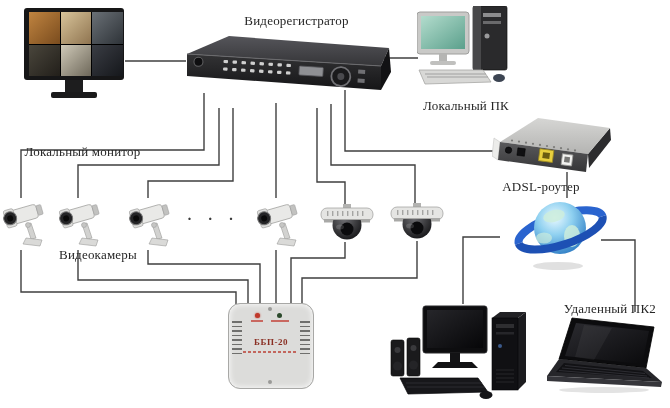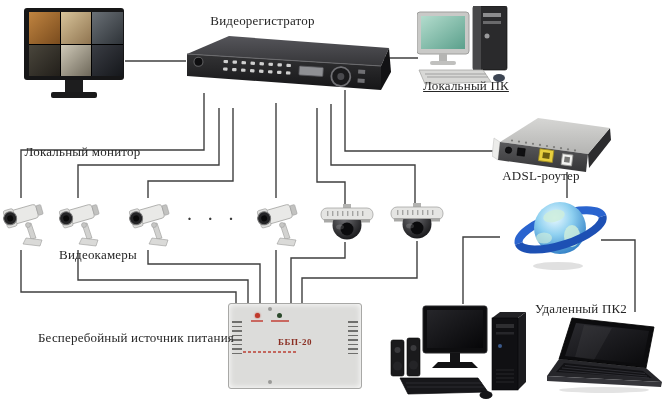--- a/index.html
+++ b/index.html
@@ -25,21 +25,21 @@
   .t1{background:linear-gradient(135deg,#c08440,#7a4c1e);}
   .t2{background:linear-gradient(135deg,#d8c49a,#8f7450);}
   .t3{background:linear-gradient(135deg,#6a7076,#2e3338);}
   .t4{background:linear-gradient(135deg,#4a463c,#221f1a);}
   .t5{background:linear-gradient(135deg,#cfc9b8,#6e685a);}
   .t6{background:linear-gradient(135deg,#3a3d44,#15171b);}
   .mon-neck{position:absolute;left:43px;top:72px;width:18px;height:12px;background:#1d1d1e;}
   .mon-base{position:absolute;left:29px;top:84px;width:46px;height:6px;background:#1a1a1b;border-radius:2px;}
   
   .ups-box{position:absolute;left:228px;top:303px;width:84px;height:84px;background:#dcdcda;
-    border:1px solid #a8a8a6;border-radius:3px;box-shadow:inset 0 0 6px #ffffff;padding-left:48px;}
+    border:1px solid #a8a8a6;border-radius:12px;box-shadow:inset 0 0 6px #ffffff;}
   .ups-vents{position:absolute;top:17px;width:10px;height:36px;
     background:repeating-linear-gradient(180deg,#6f6f6d 0 1.5px,transparent 1.5px 4.5px);}
   .ups-led{position:absolute;top:9px;width:5px;height:5px;border-radius:50%;}
   .ups-ledlbl{position:absolute;top:16px;height:2px;background:#c5534a;opacity:.85;}
   .ups-model{position:absolute;left:0;top:33px;width:100%;text-align:center;
     font-size:9px;font-weight:bold;color:#8a2f23;letter-spacing:.5px;}
   .ups-subtext{position:absolute;left:14px;top:47px;width:54px;height:2px;
     background:repeating-linear-gradient(90deg,#c0594f 0 3px,transparent 3px 5px);opacity:.9;}
   .ups-screw{position:absolute;left:39px;width:4px;height:4px;border-radius:50%;background:#9a9a98;}
 </style>
@@ -394,20 +394,19 @@
         <line x1="21" y1="49.5" x2="101" y2="57.5"></line>
         <line x1="18" y1="52" x2="103" y2="60"></line>
         <line x1="15" y1="54.5" x2="105" y2="62"></line>
       </g>
       <polygon points="3,60 118,66 117,71 3,65" fill="#35353a"></polygon>
       <ellipse cx="60" cy="74" rx="45" ry="3" fill="#e3e3e3"></ellipse>
     </svg>
   </div>
 
   <div class="lbl" style="left:5px;top:96px;width:155px;margin-top:48px;">Локальный монитор</div>
-  <div class="lbl" style="left:185px;top:13px;width:155px;">Видеорегистратор</div>
-  <div class="lbl" style="left:390px;top:78px;width:152px;text-decoration:underline;">Локальный ПК</div>
-  <div class="lbl" style="left:466px;top:168px;width:150px;">ADSL-роутер</div>
+  <div class="lbl" style="left:219px;top:13px;width:155px;">Видеорегистратор</div>
+  <div class="lbl" style="left:390px;top:98px;width:152px;">Локальный ПК</div>
+  <div class="lbl" style="left:466px;top:179px;width:150px;">ADSL-роутер</div>
   <div class="lbl" style="left:24px;top:247px;width:148px;">Видеокамеры</div>
-  <div class="lbl" style="left:35px;top:330px;width:202px;">Бесперебойный источник питания</div>
-  <div class="lbl" style="left:506px;top:301px;width:150px;">Удаленный ПК2</div>
+  <div class="lbl" style="left:506px;top:301px;width:150px;text-align:right;">Удаленный ПК2</div>
 
 </div>
 
 </body></html>

